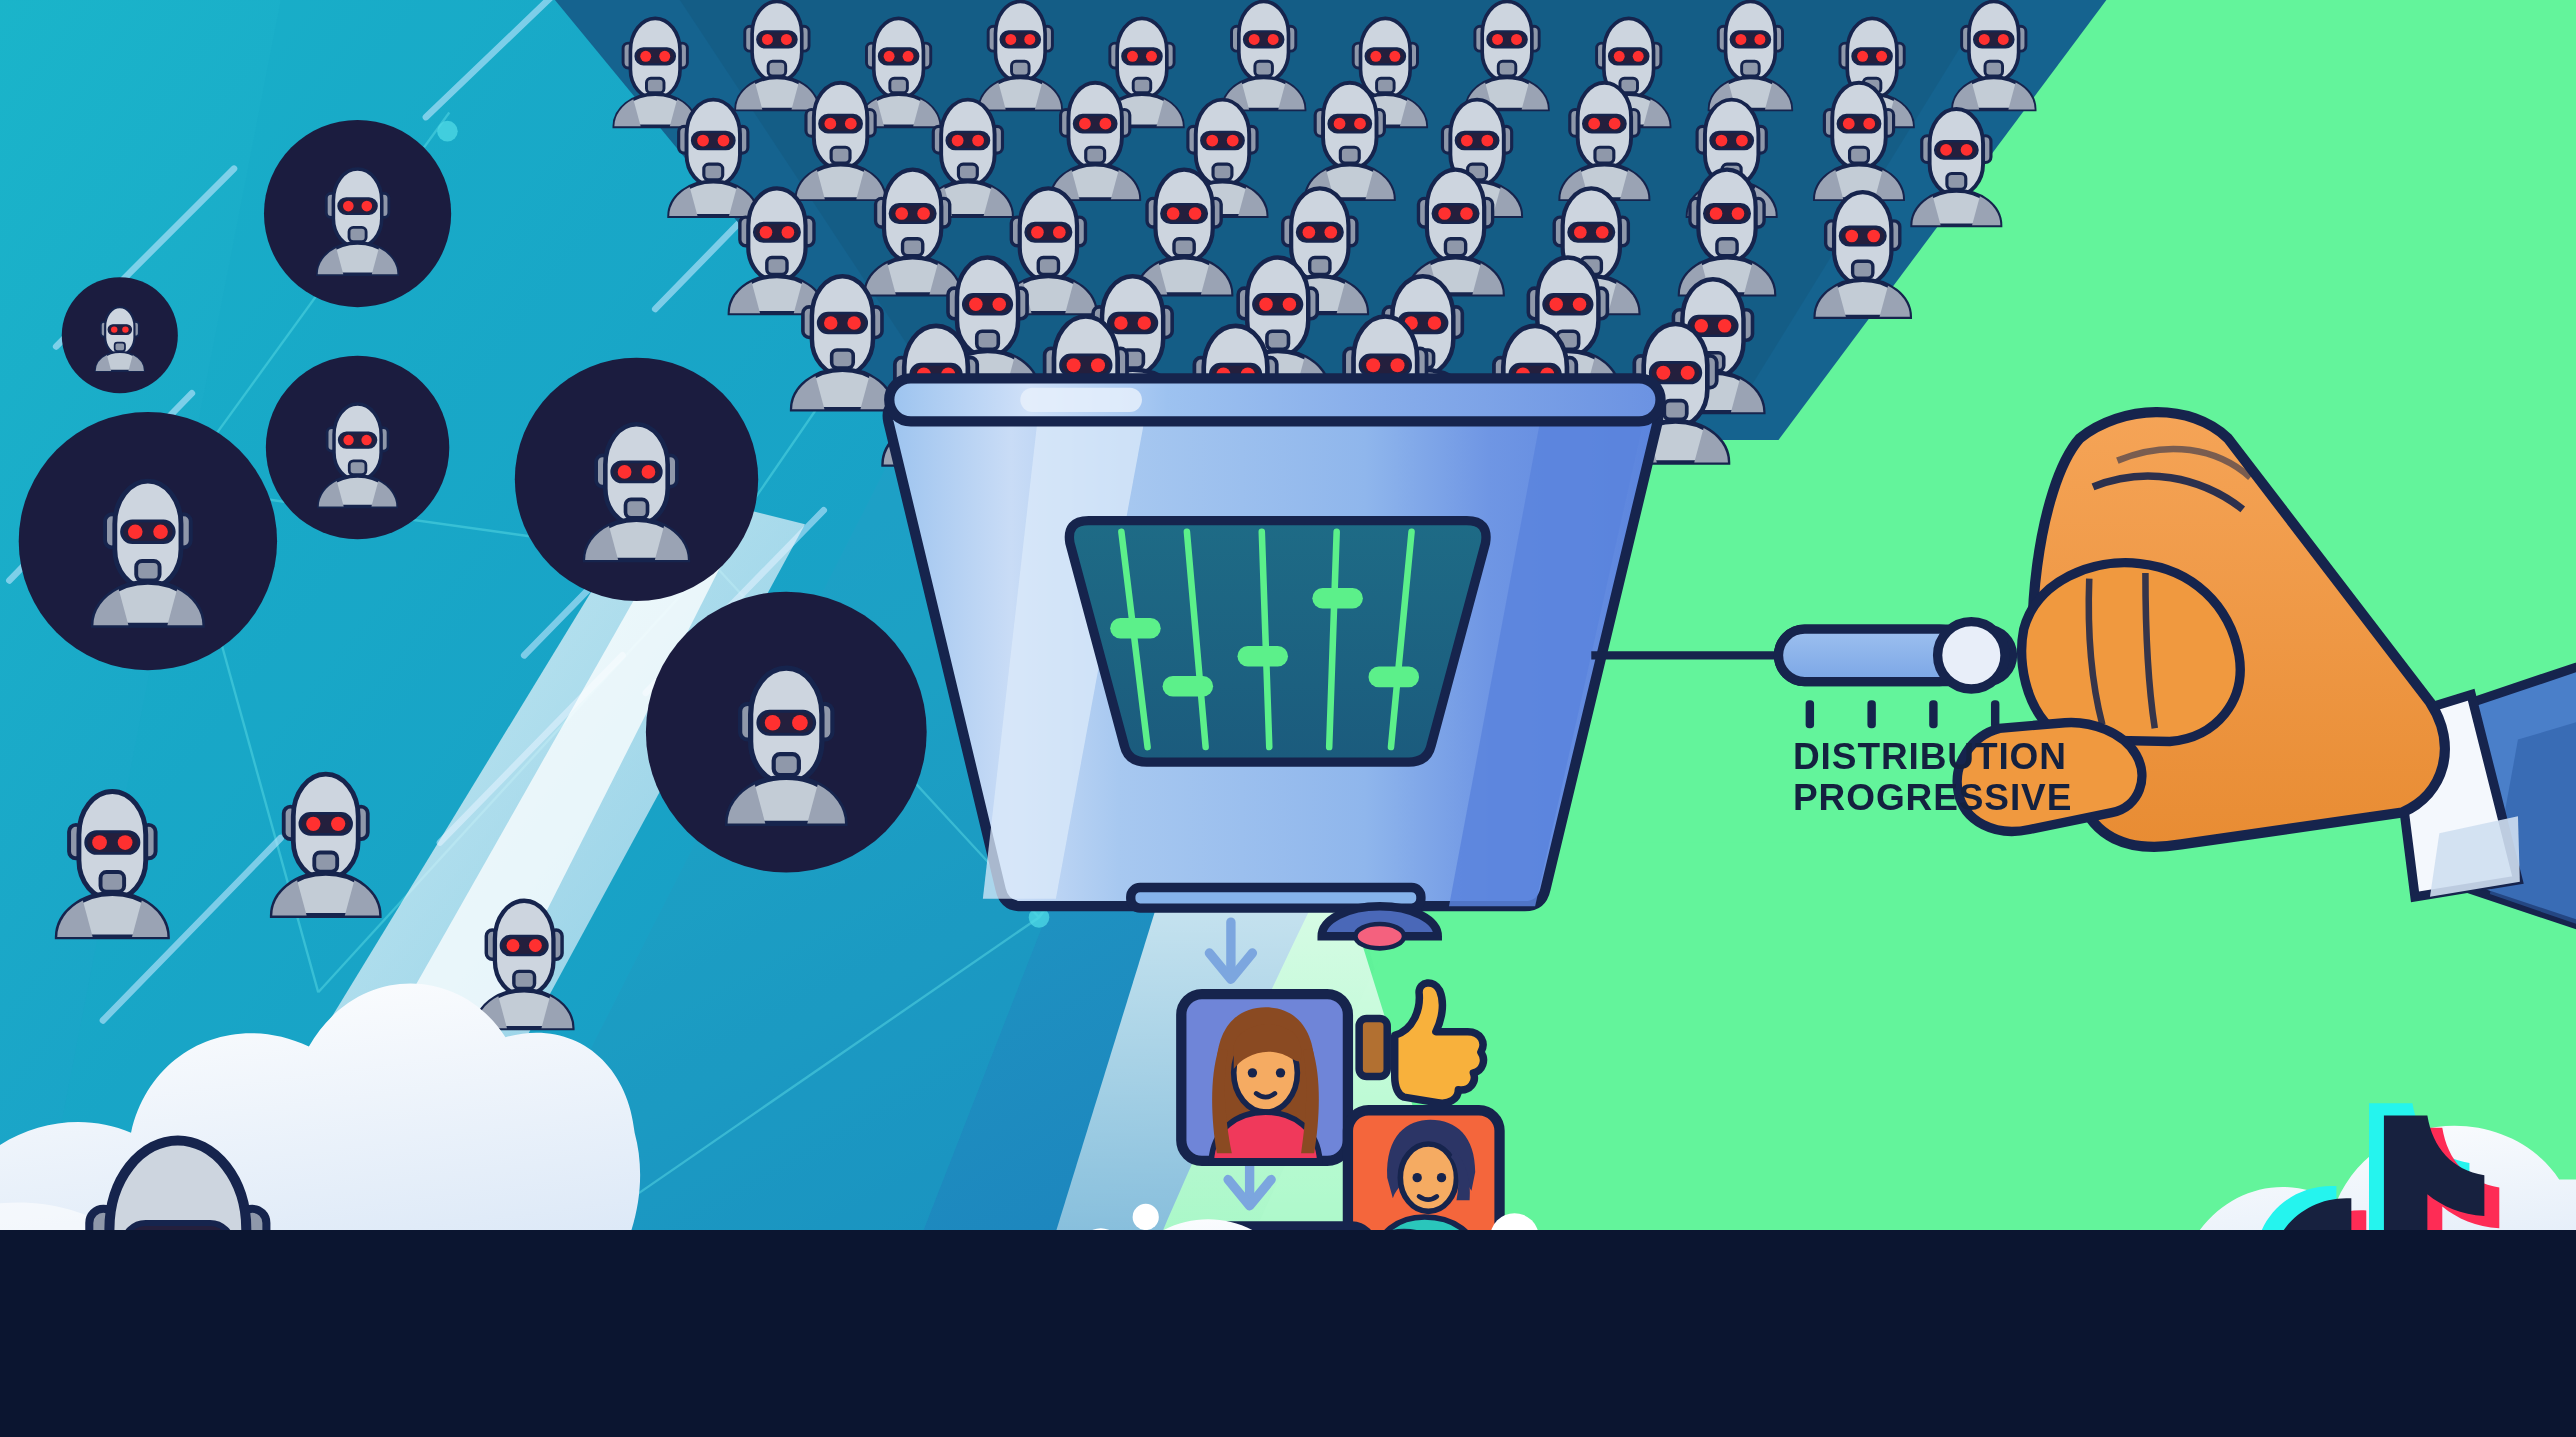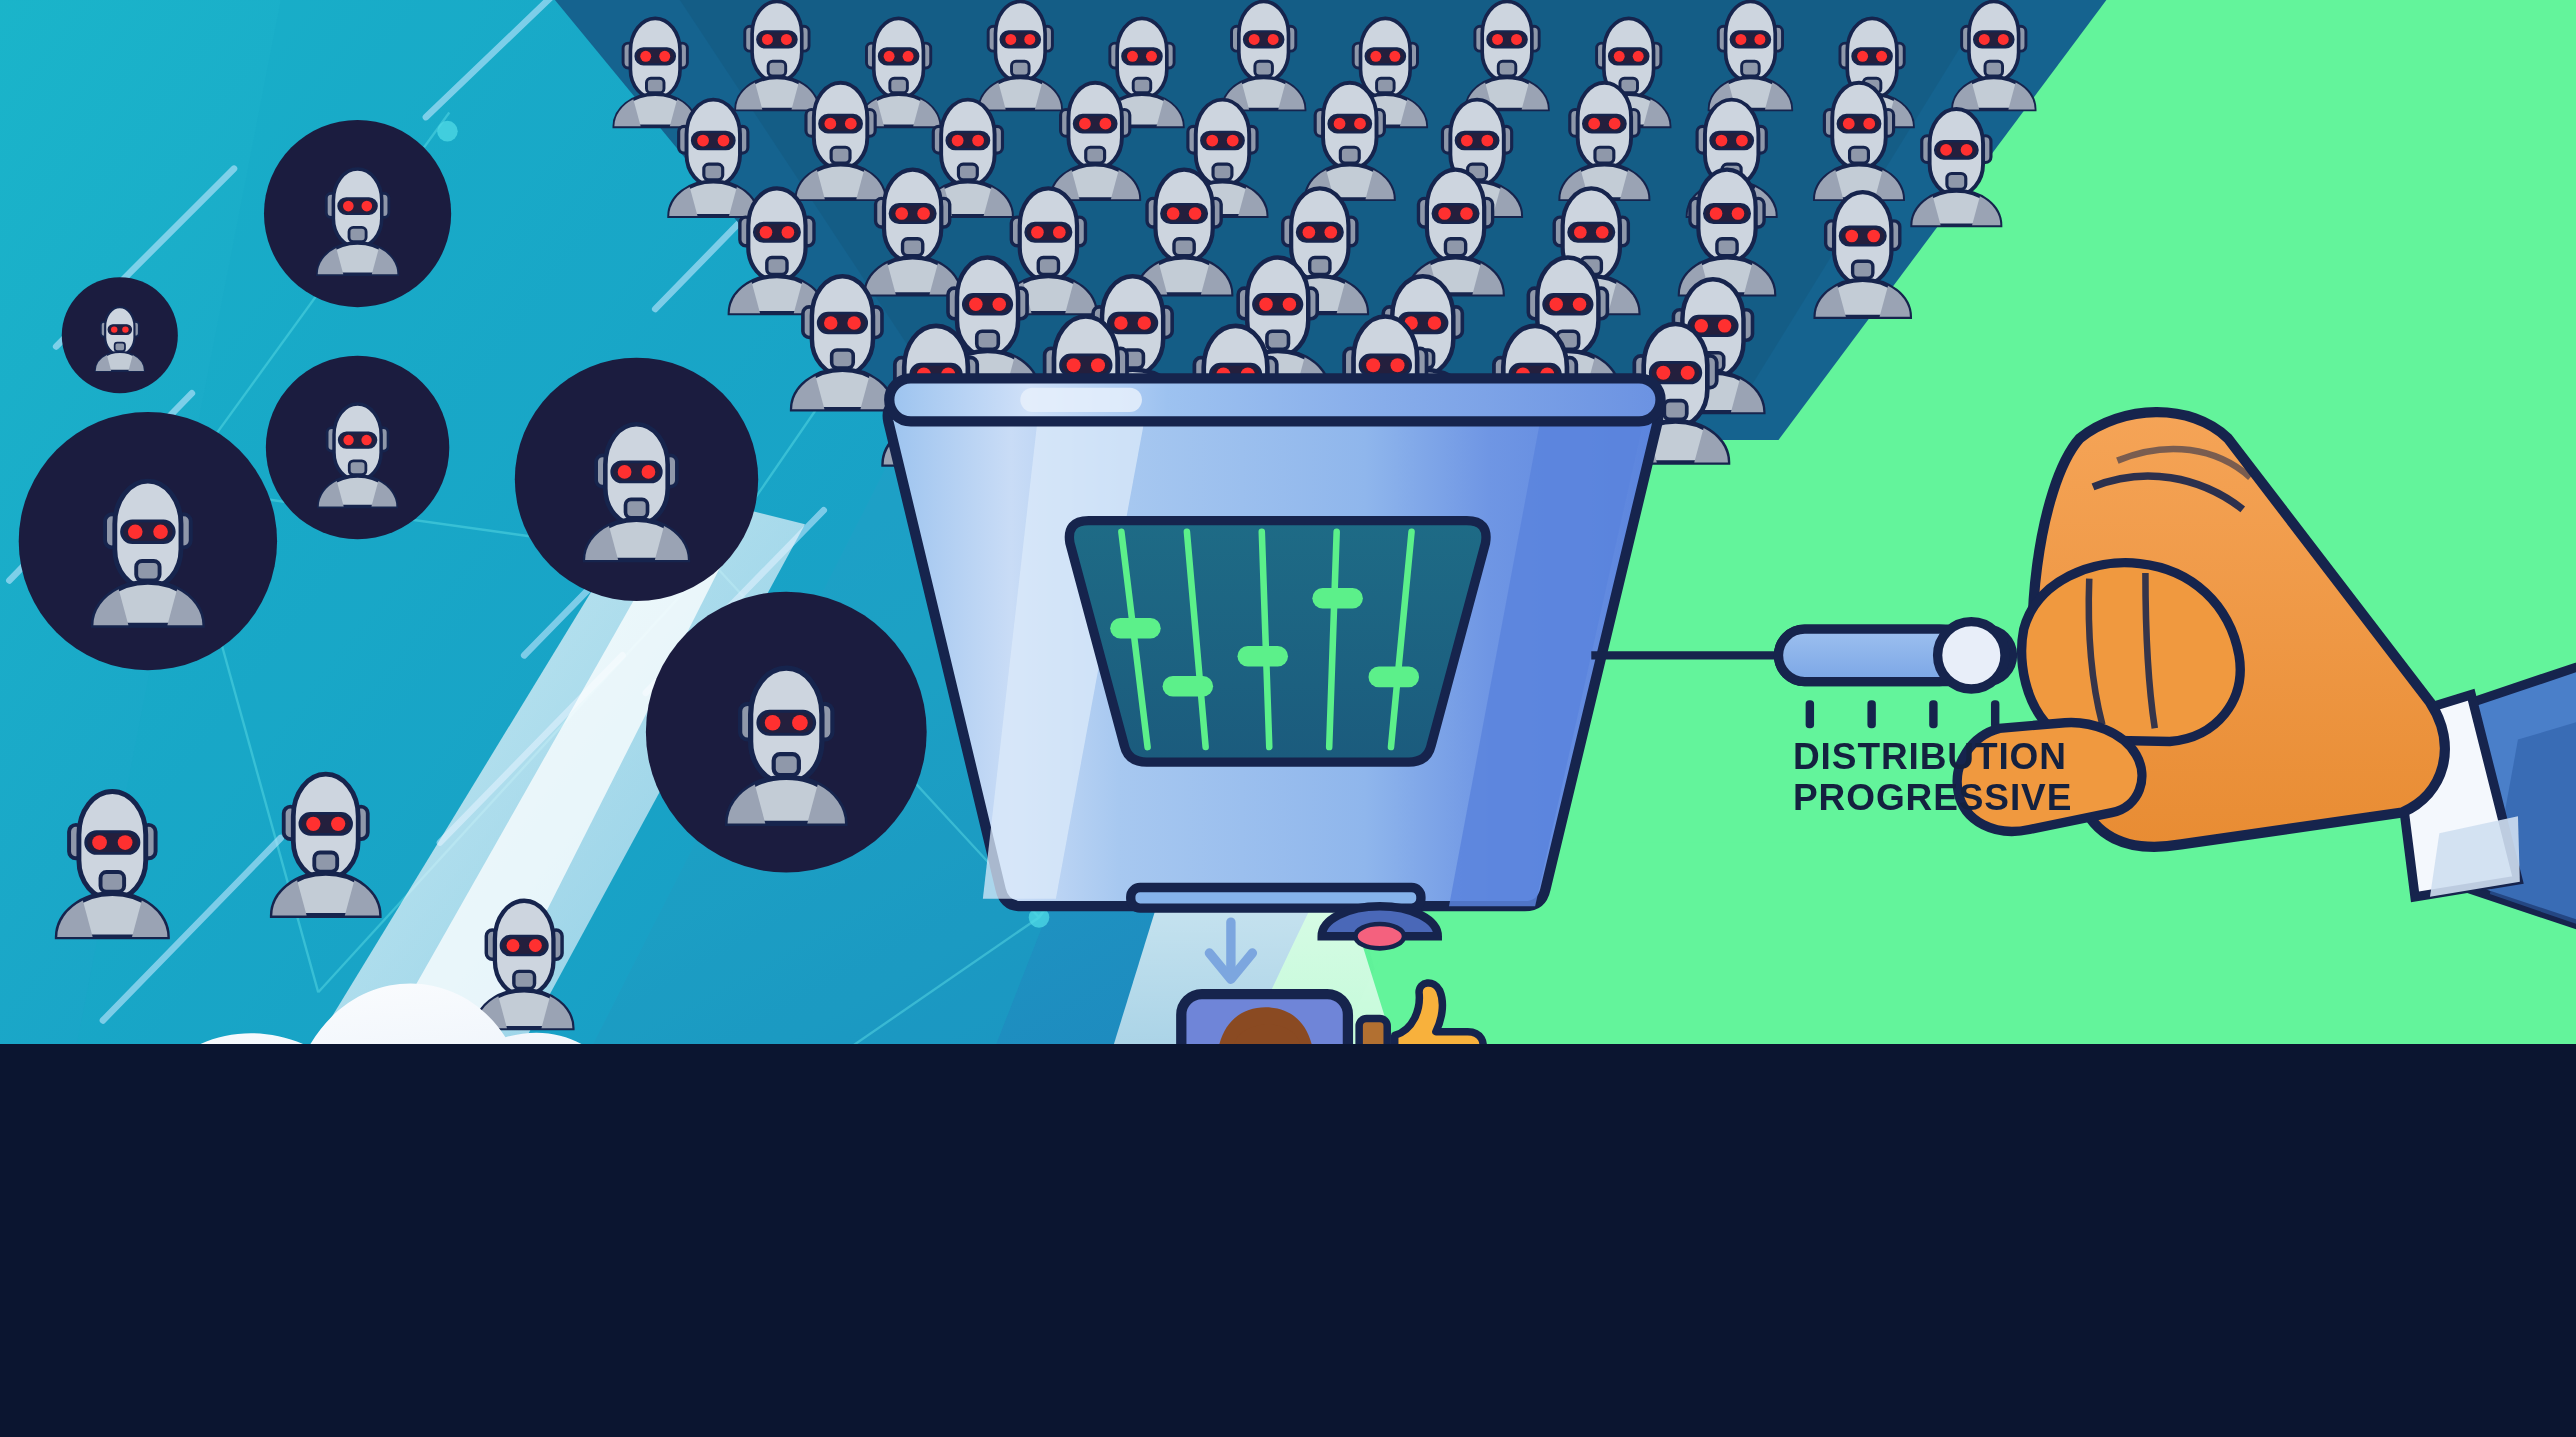--- a/index.html
+++ b/index.html
@@ -1,19 +1,19 @@
 <!DOCTYPE html>
 <html style="font-size:15px"><head>
 <meta charset="utf-8">
 <title>Bot Filtering Funnel Illustration</title>
 <style>
   html,body{margin:0;padding:0;background:#0b1530;}
   body{font-family:"Liberation Sans","DejaVu Sans",sans-serif;}
   #stage{
-    position:relative;width:2576px;height:1044px;overflow:hidden;
+    position:relative;width:2576px;height:1230px;overflow:hidden;
     background:#1d6fb8;
   }
   #stage svg{display:block;position:absolute;inset:0;}
   .lbl{
     position:absolute;
     font-family:"Liberation Sans","DejaVu Sans",sans-serif;
     font-weight:bold;
     color:#14213f;
     letter-spacing:0.9px;
     line-height:1.12;

